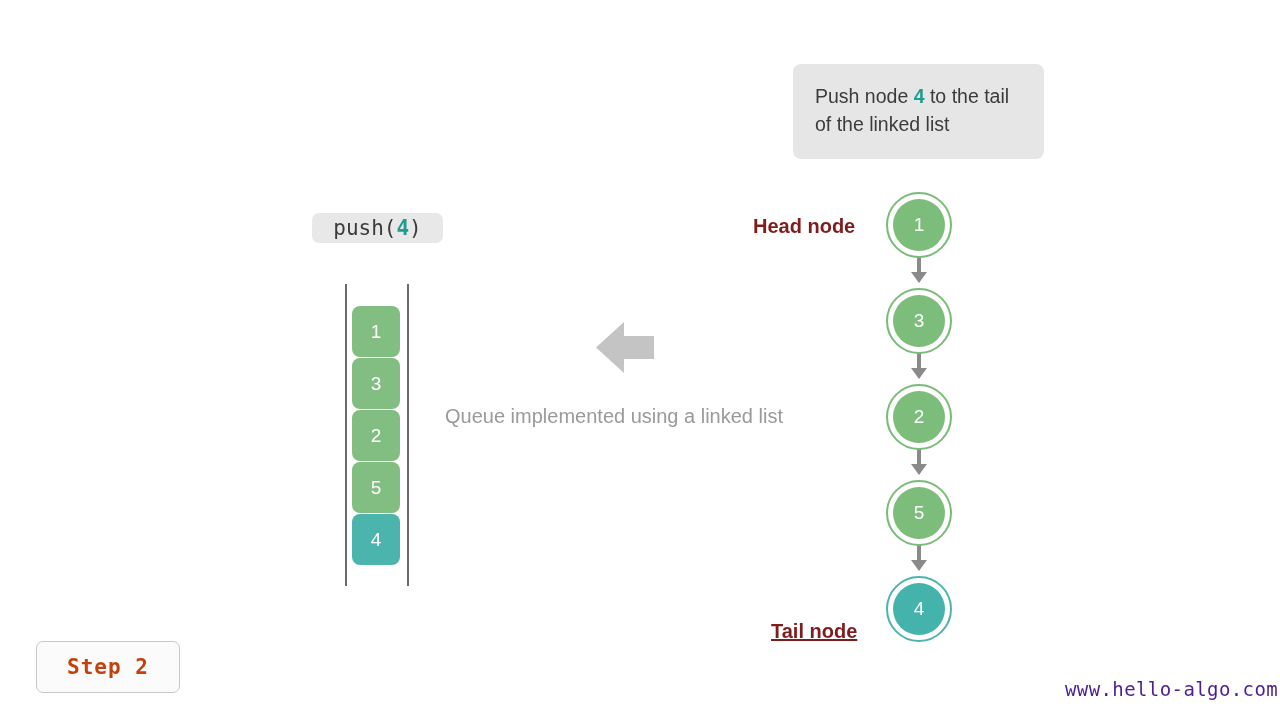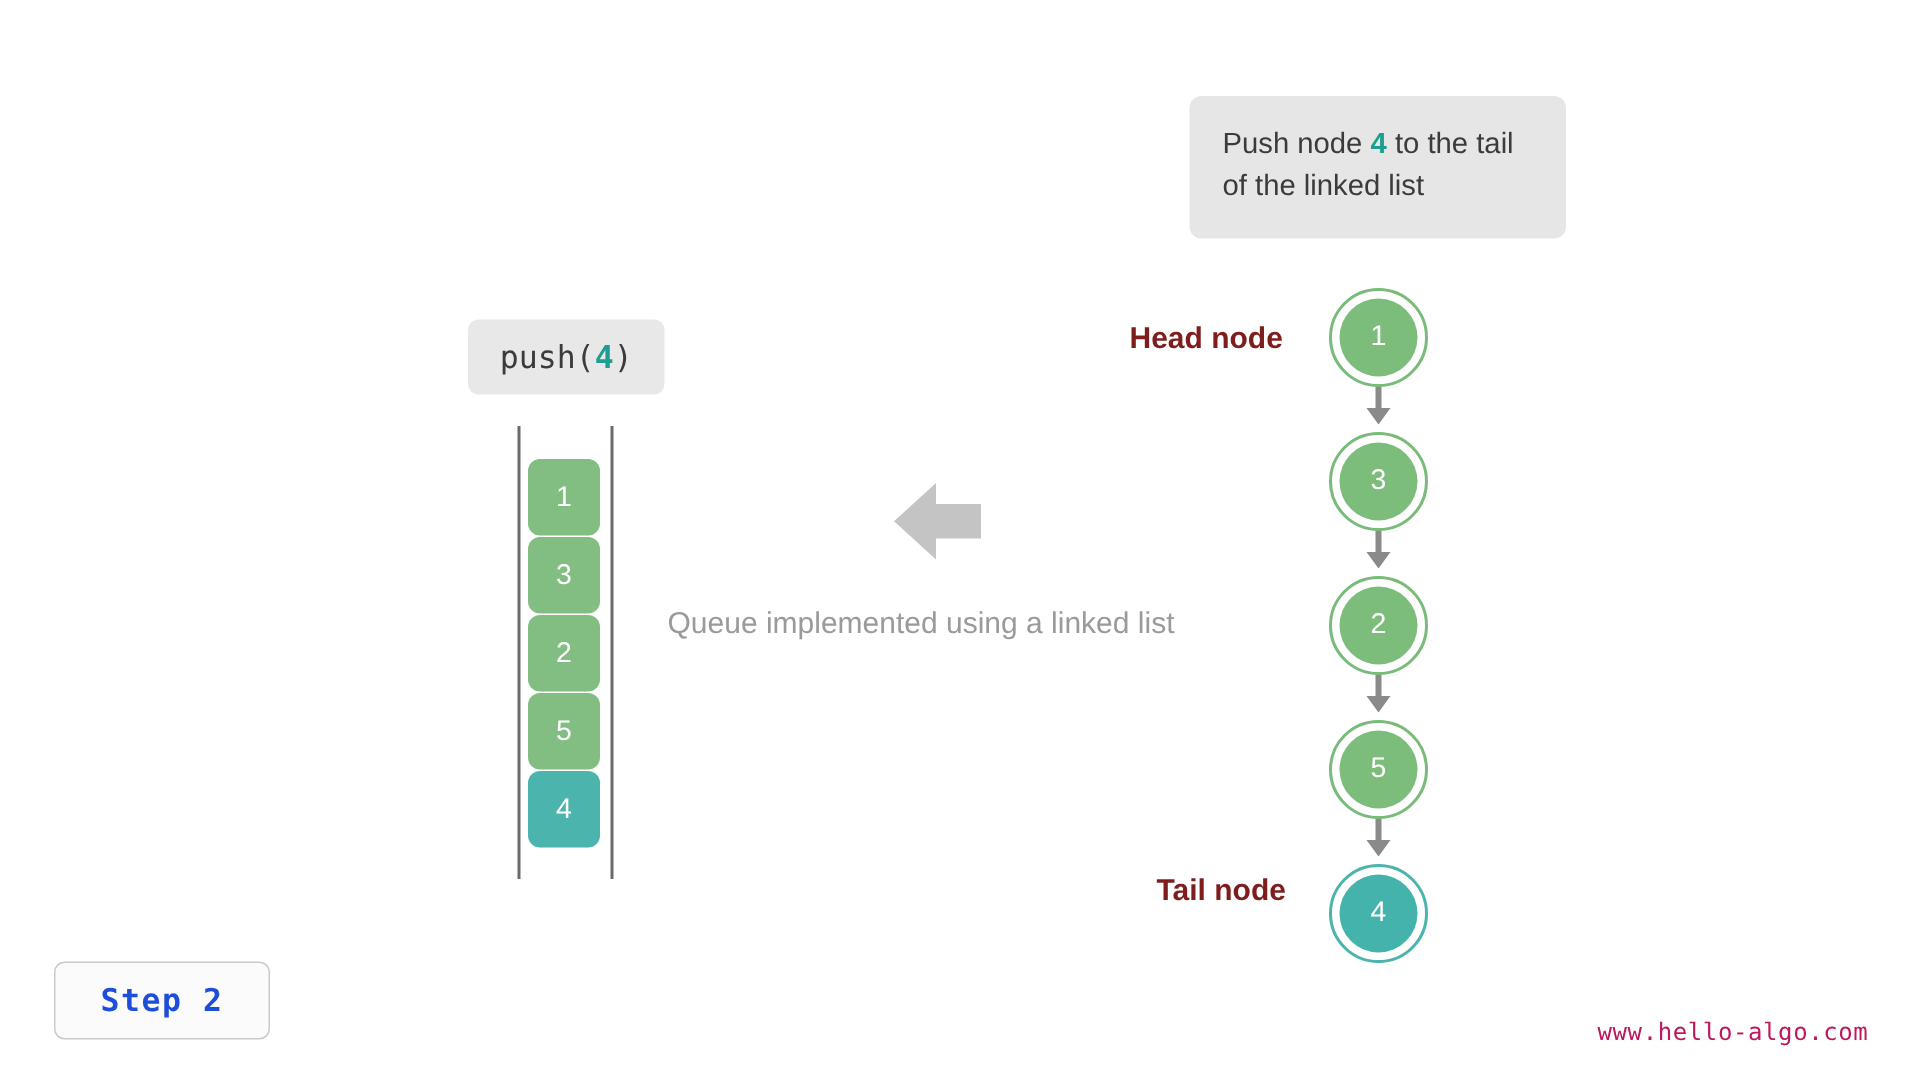--- a/index.html
+++ b/index.html
@@ -34,21 +34,21 @@
     color: #1f9e8f;
     font-weight: bold;
   }
 
   
   .op-label {
     position: absolute;
     left: 312px;
     top: 213px;
     width: 131px;
-    height: 50px;
+    height: 30px;
     box-sizing: border-box;
     background: #e8e8e8;
     border-radius: 7px;
     display: flex;
     align-items: center;
     justify-content: center;
     font-family: "DejaVu Sans Mono", monospace;
     font-size: 21px;
     color: #3b3b3b;
     letter-spacing: 0px;
@@ -174,51 +174,51 @@
 
   
   .side-label {
     position: absolute;
     color: #7f1d1d;
     font-size: 20px;
     font-weight: bold;
     white-space: nowrap;
   }
   .side-label.head { left: 753px; top: 215px; }
-  .side-label.tail { left: 771px; top: 583px; }
+  .side-label.tail { left: 771px; top: 620px; text-decoration: underline; }
 
   
   .step-badge {
     position: absolute;
     left: 36px;
     top: 641px;
     width: 144px;
     height: 52px;
     box-sizing: border-box;
     background: #fbfbfb;
     border: 1px solid #c9c9c9;
     border-radius: 7px;
     display: flex;
     align-items: center;
     justify-content: center;
     font-family: "DejaVu Sans Mono", monospace;
     font-size: 21px;
     font-weight: bold;
-    color: #1d4ed8;
+    color: #c2410c;
     letter-spacing: 1px;
   }
 
   
   .watermark {
     position: absolute;
     left: 1065px;
     top: 678px;
     font-family: "DejaVu Sans Mono", monospace;
-    font-size: 16px;
-    color: #be185d;
+    font-size: 19px;
+    color: #4c1d95;
     letter-spacing: 0.4px;
   }
 </style>
 </head>
 <body>
 
 <div class="callout">
   <span>Push node </span><span class="hl">4</span><span> to the tail of the linked list</span>
 </div>
 

